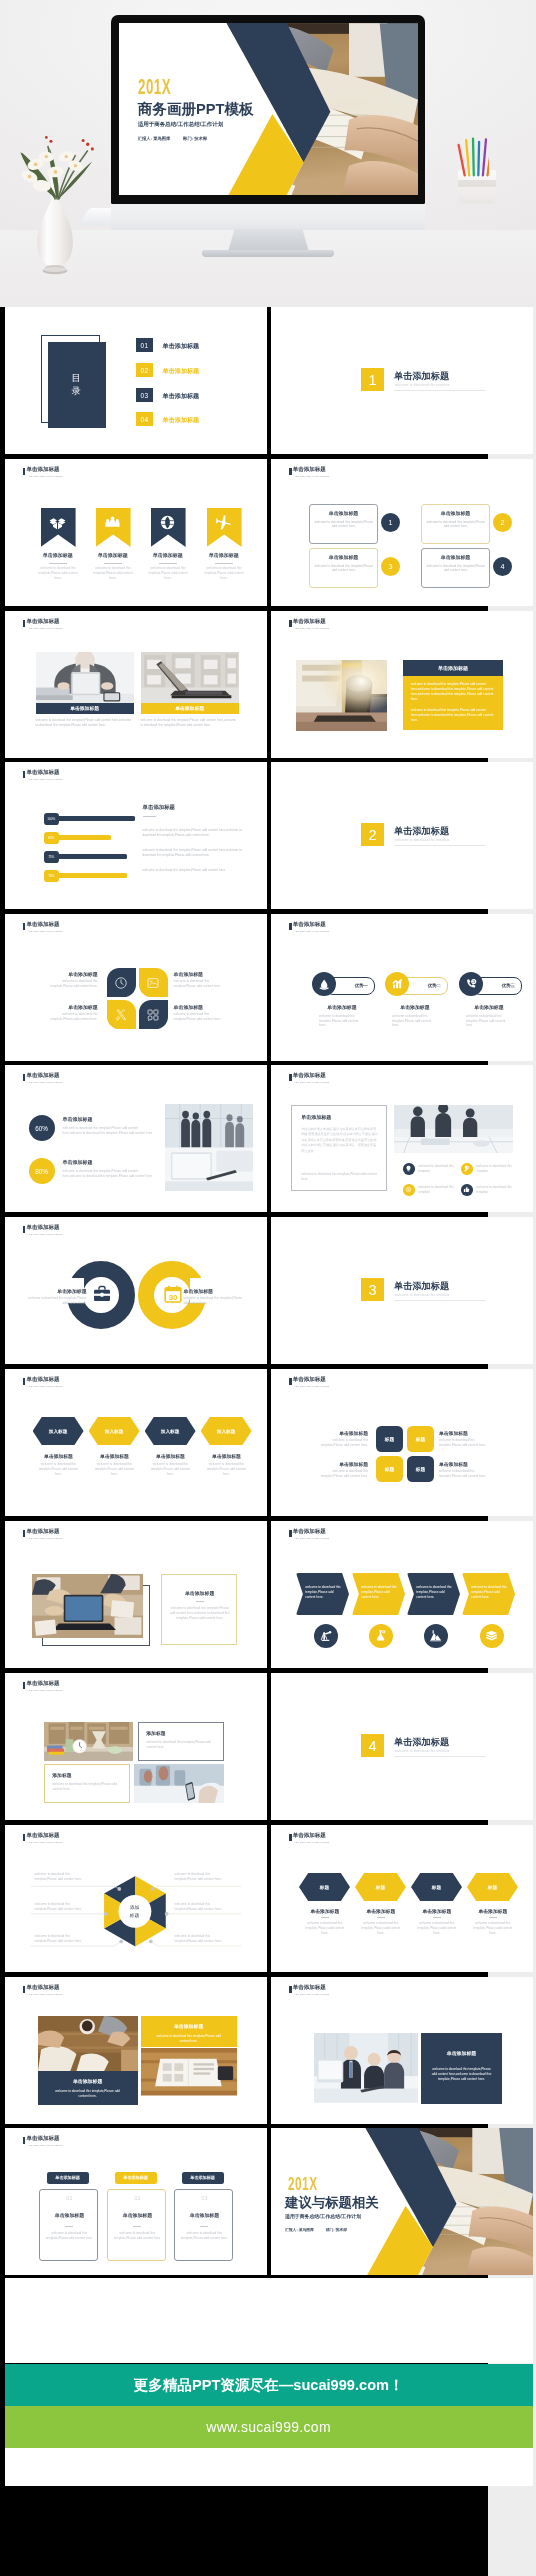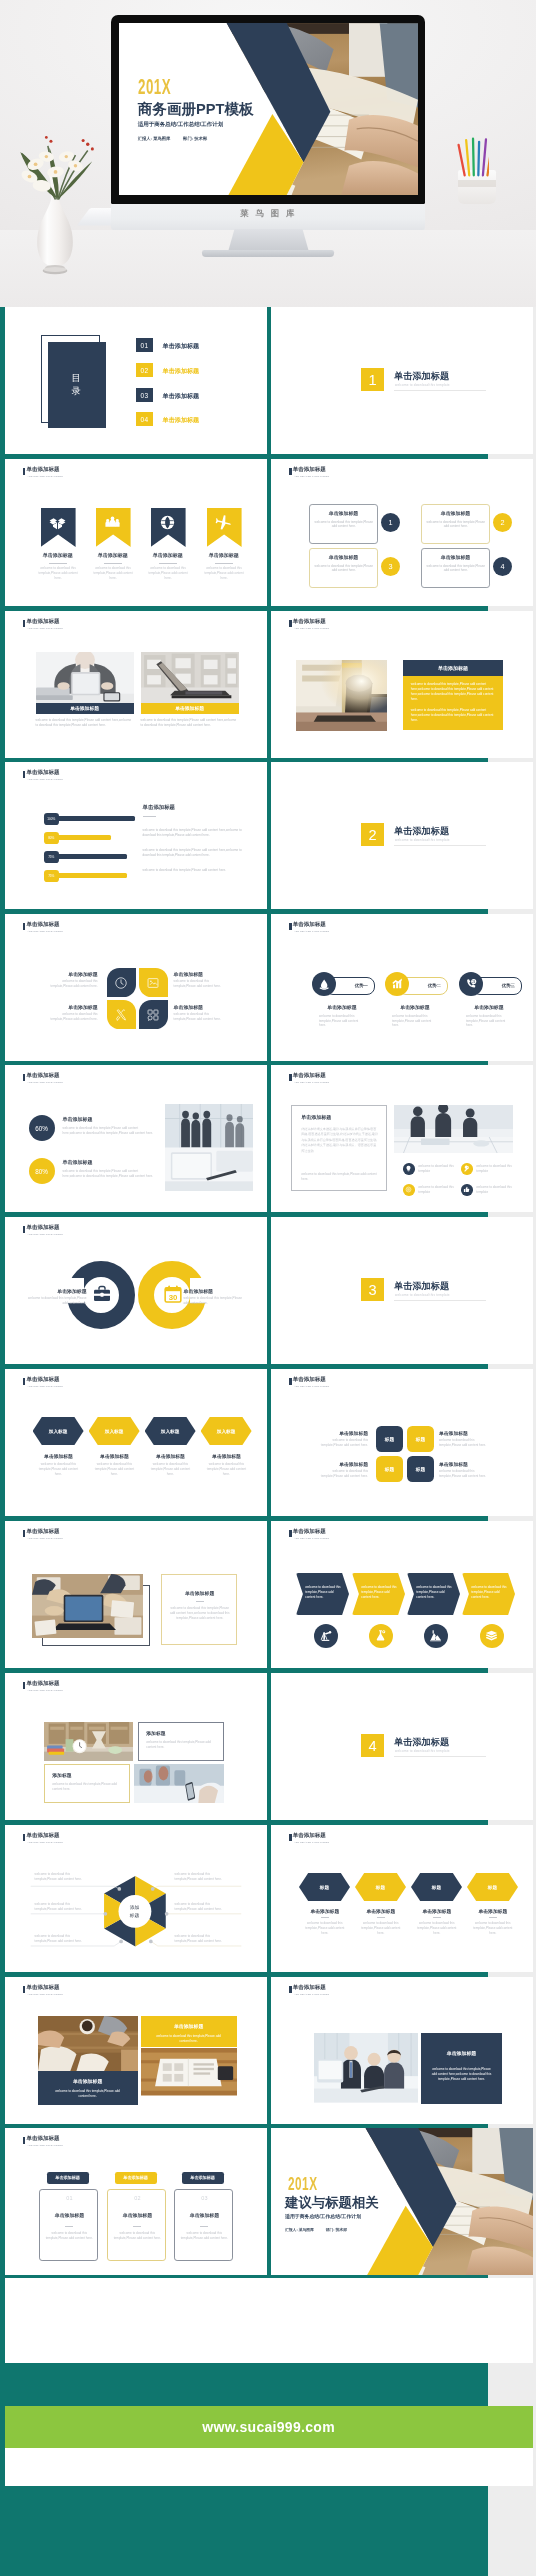--- a/index.html
+++ b/index.html
@@ -1,18 +1,18 @@
 <!DOCTYPE html>
 <html style="font-size:12.3px"><head>
 <meta charset="utf-8">
 <title>PPT Template Preview</title>
 <style>
   html,body{margin:0;padding:0;}
   body{width:537px;height:2576px;background:#ededed;font-family:"Liberation Sans",sans-serif;overflow:hidden;position:relative;}
-  .page{position:absolute;left:0;top:0;width:488px;height:2576px;background:#0f766e;}
+  .page{position:absolute;left:0;top:0;width:488px;height:2576px;background:#000000;}
 
   
   .hero{position:absolute;left:0;top:0;width:537px;height:307px;background:
      radial-gradient(120% 100% at 50% 10%, #f7f7f7 0%, #eceaea 70%, #e6e4e4 100%);
      overflow:hidden;}
   .desk{position:absolute;left:0;top:230px;width:537px;height:77px;
      background:linear-gradient(180deg,#f2f1f1 0%,#eceaea 100%);}
   .monitor{position:absolute;left:111px;top:14.6px;width:314px;height:189px;background:#0d0d0d;border-radius:7px 7px 1.5px 1.5px;}
   .screen{position:absolute;left:7.7px;top:8.4px;width:299px;height:172px;background:#fff;overflow:hidden;}
   .chin{position:absolute;left:111px;top:202px;width:314px;height:28px;background:linear-gradient(180deg,#f0f1f3 0%,#eceef0 60%,#e3e5e8 100%);border-radius:0 0 3.1px 3.1px;}
@@ -270,21 +270,21 @@
   .thx .cov-sub{left:14px;top:86px;font-size:4.9px;line-height:5.4px;}
   .thx .cov-meta{left:14px;top:100px;font-size:3.8px;line-height:4.6px;}
   .thx .cov-meta span{margin-right:10.7px;}
 
   
   .banner1{position:absolute;left:4.6px;top:2364px;width:528px;height:42px;background:#0aa68c;
      display:flex;align-items:center;justify-content:center;}
   .banner1 .txt{font-size:14.6px;font-weight:bold;color:#fff;letter-spacing:0px;}
   .banner2{position:absolute;left:4.6px;top:2406px;width:528px;height:42px;background:#8cc63f;
      display:flex;align-items:center;justify-content:center;}
-  .banner2 .txt{font-size:14px;font-weight:bold;color:#fff;letter-spacing:0.3px;}
+  .banner2 .txt{font-size:14px;font-weight:normal;color:#fff;letter-spacing:0.3px;}
   .whiteblock{position:absolute;left:4.6px;top:2278px;width:528px;height:85px;background:#fff;}
   .whiteblock2{position:absolute;left:4.6px;top:2448px;width:528px;height:38px;background:#fff;}
 </style>
 </head>
 <body>
 
 <div class="page">
   <div class="hero">
     <div class="desk"></div>
     <svg class="vase" width="46" height="115" viewBox="0 0 60 150" style="position:absolute;left:32px;top:166px;">
@@ -413,21 +413,20 @@
           <div class="cov-year">201X</div>
           <div class="cov-title">商务画册PPT模板</div>
           <div class="cov-sub">适用于商务总结/工作总结/工作计划</div>
           <div class="cov-meta">
             <span>汇报人: 菜鸟图库</span>
             <span>部门: 技术部</span>
           </div>
         </div>
       </div>
     </div>
-    <div class="hero-wm">菜 鸟 图 库</div>
   </div>
   <div class="grid">
 
     <div class="slide l" style="top:0px">
       <div class="cat-out"></div>
       <div class="cat-rect">
         <div class="cat-lbl">目<br>录</div>
       </div>
       <div class="cat-row" style="top:31px">
         <div class="cat-num navy">01</div>
@@ -1540,18 +1539,21 @@
         <div class="cov-meta">
           <span>汇报人: 菜鸟图库</span>
           <span>部门: 技术部</span>
         </div>
       </div>
     </div>
 
   </div>
 
   <div class="whiteblock"></div>
+  <div class="banner1">
+    <div class="txt">更多精品PPT资源尽在—sucai999.com！</div>
+  </div>
   <div class="banner2">
     <div class="txt">www.sucai999.com</div>
   </div>
   <div class="whiteblock2"></div>
 </div>
 
 
 </body></html>

